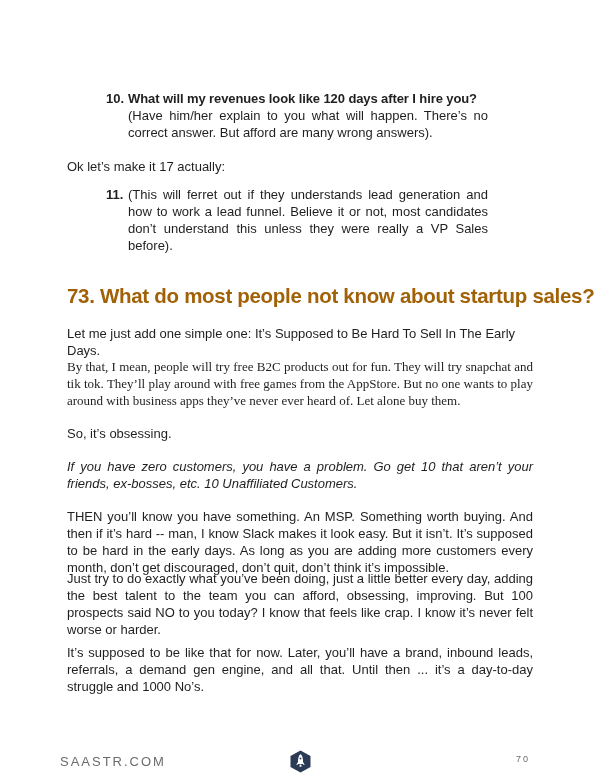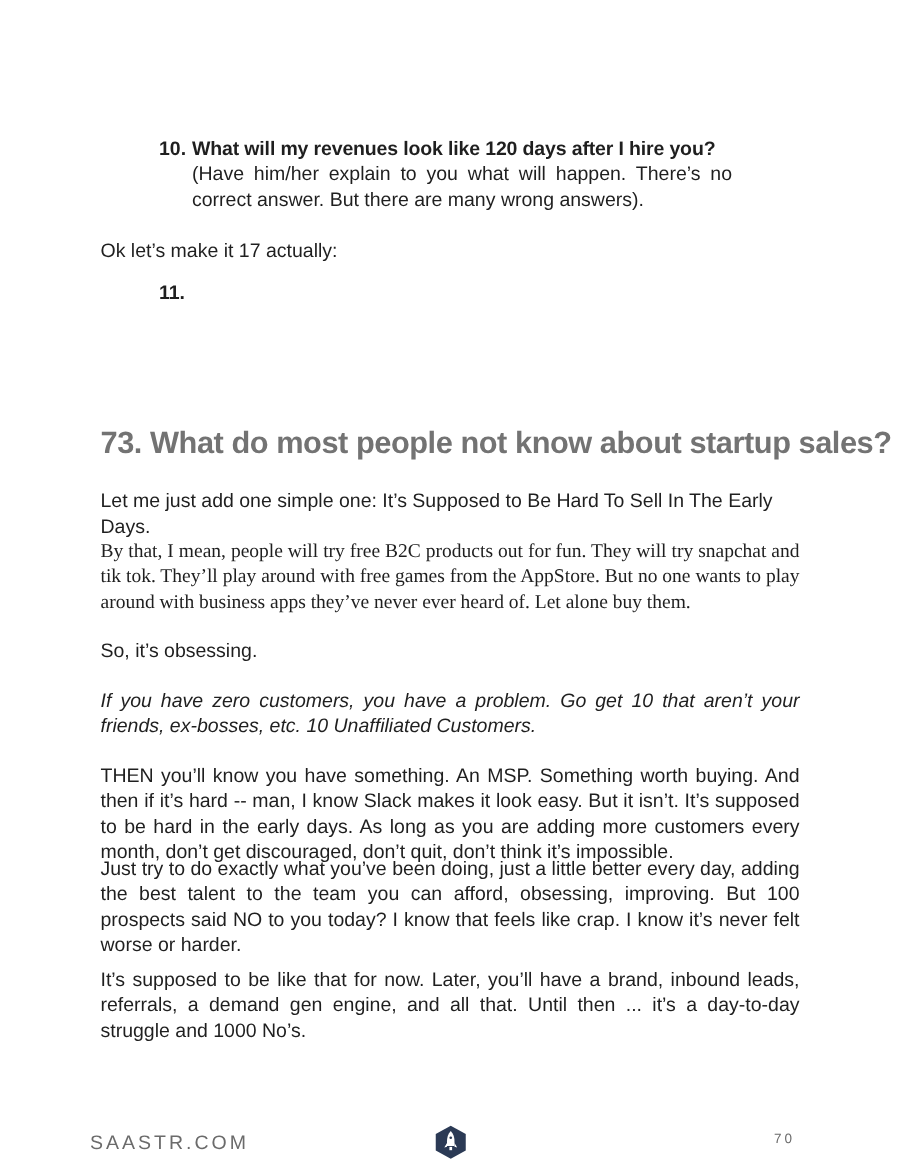--- a/index.html
+++ b/index.html
@@ -5,40 +5,41 @@
   html, body { margin: 0; padding: 0; background: #ffffff; }
   body { width: 600px; height: 776px; position: relative; overflow: hidden;
          font-family: "Liberation Sans", "DejaVu Sans", sans-serif; color: #1f1f1f; }
   .page { position: absolute; left: 0; top: 0; width: 600px; height: 776px; margin-top: 24px; }
   .item { position: absolute; left: 106px; width: 382px; font-size: 13px; line-height: 17px; }
   .item .num { position: absolute; left: 0; top: 0; font-weight: bold; }
   .item .q { display: block; padding-left: 22px; font-weight: bold; white-space: nowrap; letter-spacing: -0.1px; }
   .item .expl { display: block; padding-left: 22px; text-align: justify; }
   .p { position: absolute; left: 67px; width: 466px; font-size: 13px; line-height: 17px; text-align: justify; }
   .p.left { text-align: left; }
-  .h2 { position: absolute; left: 67px; top: 260px; font-size: 20.5px; font-weight: bold; color: #737373; white-space: nowrap; letter-spacing: -0.3px; }
+  .h2 { position: absolute; left: 67px; top: 260px; font-size: 20.5px; font-weight: bold; color: #a16207; white-space: nowrap; letter-spacing: -0.3px; }
   .footer-left { position: absolute; left: 60px; top: 730px; font-size: 13px; letter-spacing: 2px; color: #6b6b6b; }
   .footer-right { position: absolute; left: 516px; top: 730px; font-size: 9px; letter-spacing: 2px; color: #6b6b6b; }
   .logo { position: absolute; left: 290px; top: 726px; width: 21px; height: 23px; }
 </style>
 </head>
 <body>
 
 <div class="page">
 
   <div class="item" style="top:66px;">
     <span class="num">10.</span>
     <span class="q">What will my revenues look like 120 days after I hire you?</span>
-    <span class="expl">(Have him/her explain to you what will happen. There’s no correct answer. But there are many wrong answers).</span>
+    <span class="expl">(Have him/her explain to you what will happen. There’s no correct answer. But afford are many wrong answers).</span>
   </div>
 
   <div class="p left" style="top:134px;">Ok let’s make it 17 actually:</div>
 
   <div class="item" style="top:162px;">
     <span class="num">11.</span>
+    <span class="expl">(This will ferret out if they understands lead generation and how to work a lead funnel. Believe it or not, most candidates don’t understand this unless they were really a VP Sales before).</span>
   </div>
 
   <div class="h2">73. What do most people not know about startup sales?</div>
 
   <div class="p left" style="top:301px;">Let me just add one simple one: It’s Supposed to Be Hard To Sell In The Early Days.</div>
   <div class="p" style="top:334px;font-family:Liberation Serif, serif;">By that, I mean, people will try free B2C products out for fun. They will try snapchat and tik tok. They’ll play around with free games from the AppStore. But no one wants to play around with business apps they’ve never ever heard of. Let alone buy them.</div>
   <div class="p left" style="top:401px;">So, it’s obsessing.</div>
   <div class="p" style="top:434px;font-style:italic;">If you have zero customers, you have a problem. Go get 10 that aren’t your friends, ex-bosses, etc. 10 Unaffiliated Customers.</div>
   <div class="p" style="top:484px;">THEN you’ll know you have something. An MSP. Something worth buying. And then if it’s hard -- man, I know Slack makes it look easy. But it isn’t. It’s supposed to be hard in the early days. As long as you are adding more customers every month, don’t get discouraged, don’t quit, don’t think it’s impossible.</div>
   <div class="p" style="top:546px;">Just try to do exactly what you’ve been doing, just a little better every day, adding the best talent to the team you can afford, obsessing, improving. But 100 prospects said NO to you today? I know that feels like crap. I know it’s never felt worse or harder.</div>

